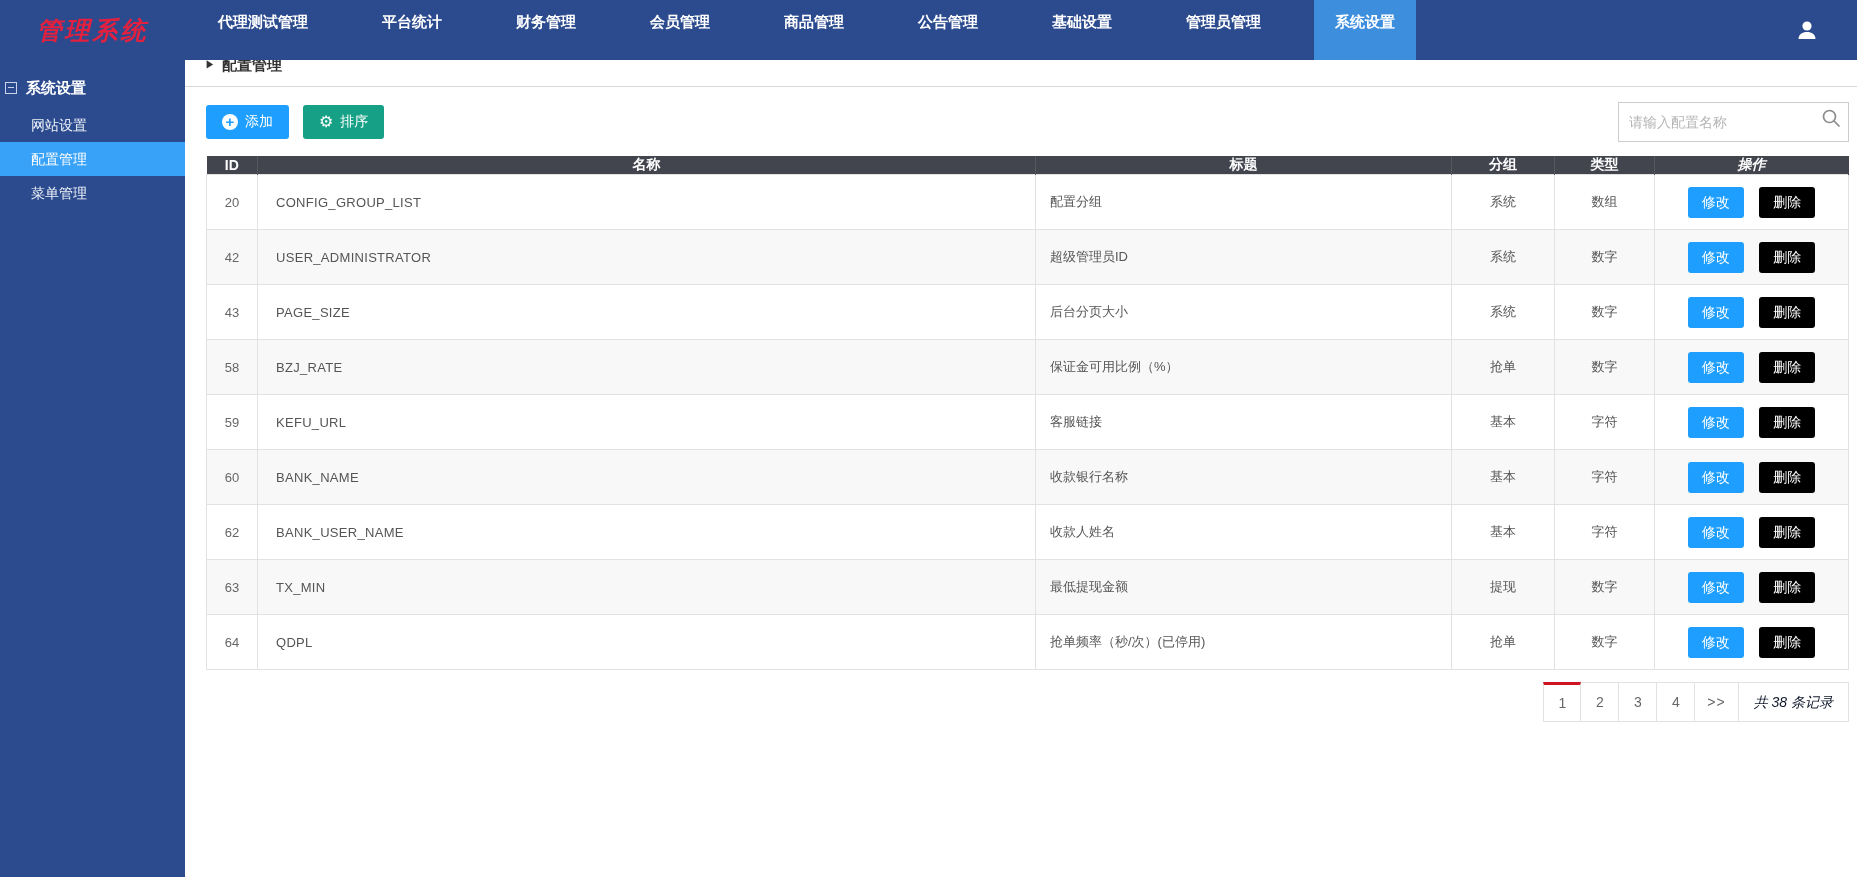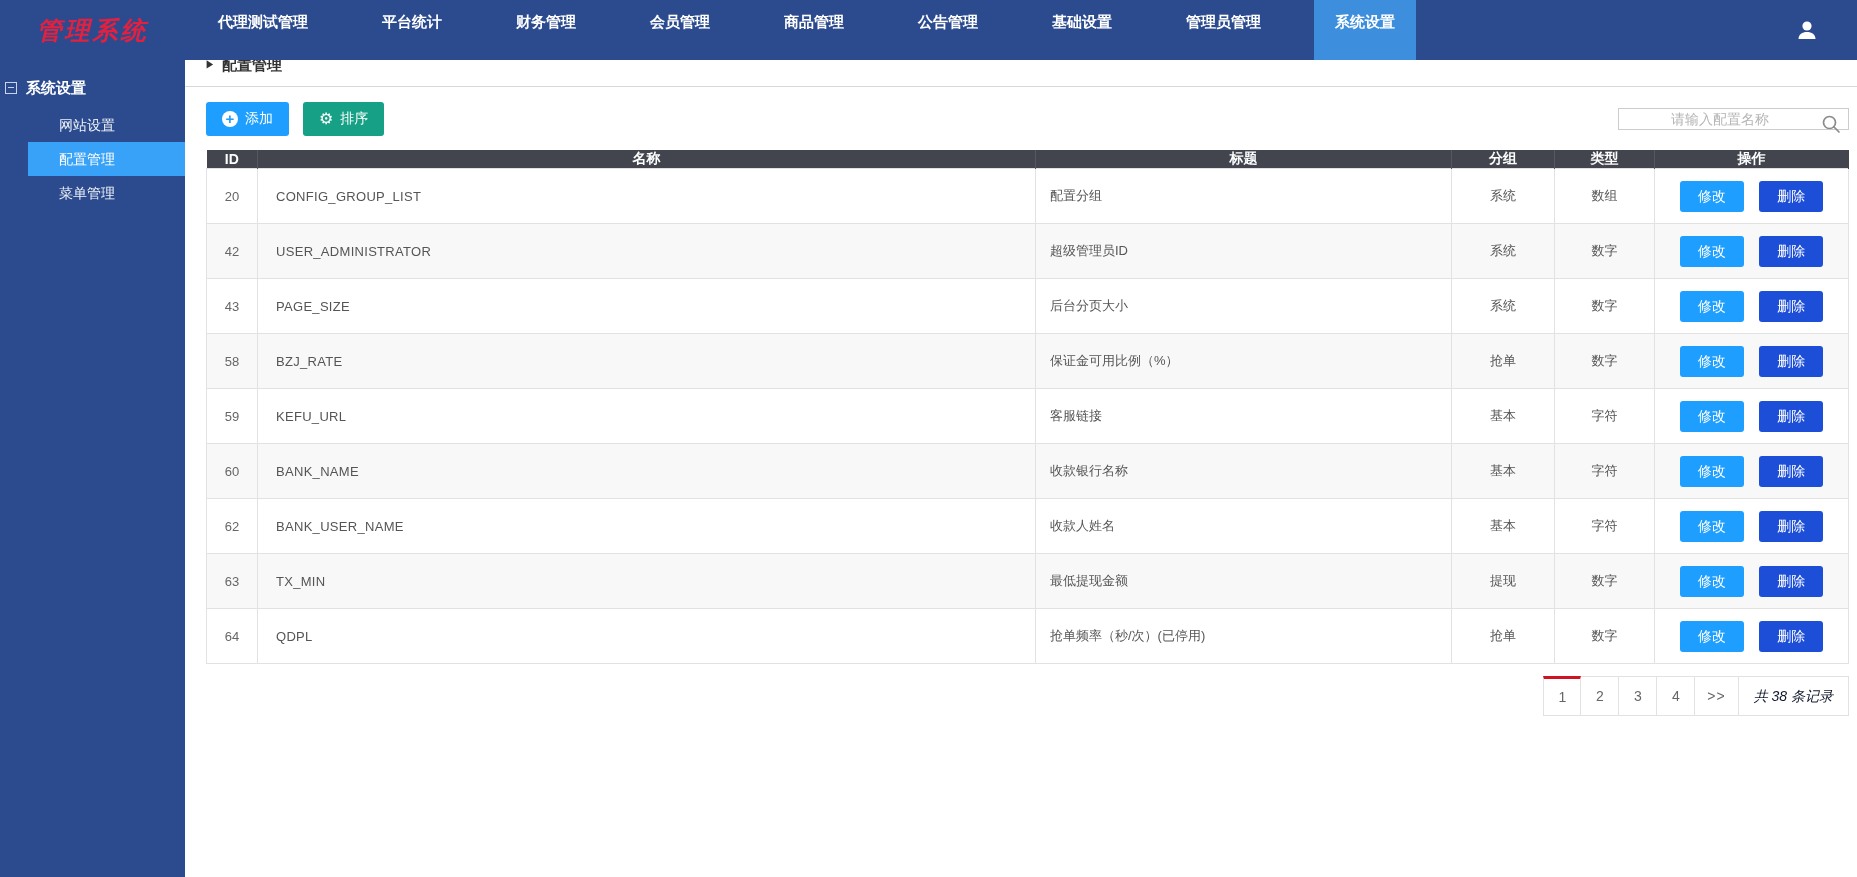--- a/index.html
+++ b/index.html
@@ -21,21 +21,21 @@
   .user { margin-left:auto; margin-right:38px; display:flex; align-items:center; cursor:pointer; }
 
   
   .sidebar { position:absolute; top:44px; left:0; bottom:0; width:185px; background:#2c4b8f; }
   .side-section-header { margin-top:28px; height:32px; display:flex; align-items:center;
     padding-left:5px; color:#ffffff; font-weight:bold; font-size:15px; cursor:pointer; }
   .collapse-icon { width:12px; height:12px; border:1px solid #c9d4ea; position:relative;
     margin-right:9px; flex:0 0 auto; }
   .collapse-icon::after { content:""; position:absolute; left:2px; right:2px; top:4px;
     height:1px; background:#c9d4ea; }
-  .side-items { margin-top:4px;padding-left:28px; }
+  .side-items { margin-top:4px; }
   .side-item { height:34px; line-height:34px; padding-left:31px; color:#eef2f8;
     font-size:14px; cursor:pointer; white-space:nowrap; }
   .side-item.active { background:#38a1f8; color:#fff; }
 
   
   .main { position:absolute; left:185px; top:44px; right:0; bottom:0; background:#fff; }
   .breadcrumb { height:43px; border-bottom:1px solid #d8d8d8; display:flex;
     align-items:center; padding-left:20px; }
   .crumb-arrow { color:#333; font-size:10px; margin-right:7px; }
   .crumb-title { font-size:15px; font-weight:bold; color:#333; }
@@ -44,43 +44,43 @@
   .btn { height:34px; border:none; border-radius:3px; color:#fff; font-size:14px;
     display:inline-flex; align-items:center; padding:0 16px; cursor:pointer;
     font-family:inherit; }
   .btn-add { background:#1e9fff; margin-right:14px; }
   .btn-sort { background:#16a085; }
   .plus-icon { width:16px; height:16px; background:#fff; border-radius:50%;
     color:#1e9fff; font-size:15px; font-weight:bold; line-height:15px;
     text-align:center; margin-right:7px; }
   .gear-icon { margin-right:7px; font-size:16px; line-height:1; }
   .search-box { margin-left:auto; position:relative; }
-  .search-input { width:231px; height:22px; border:1px solid #ccc; background:#fff;
-    padding:0 37px 0 10px; font-size:14px; color:#666; font-family:inherit; outline:none;text-align:center; }
+  .search-input { width:231px; height:40px; border:1px solid #ccc; background:#fff;
+    padding:0 37px 0 10px; font-size:14px; color:#666; font-family:inherit; outline:none; }
   .search-input::placeholder { color:#b5b5b5; }
   .search-icon { position:absolute; right:8px; top:6px; width:20px; height:20px; cursor:pointer; }
 
   
   .table-wrap { padding:14px 8px 0 21px; }
   table { border-collapse:collapse; width:100%; table-layout:fixed; }
   thead th { background:#42454e; color:#fdfdfd; font-size:14px; font-weight:bold;
     height:16px; border-right:1px solid #55585f; text-align:center; }
-  thead th:last-child { border-right:1px solid #42454e; }
+  thead th:last-child { border-right:1px solid #42454e;font-style:italic; }
   tbody td { border:1px solid #e2e2e2; height:55px; font-size:13px; color:#555;
     background:#fff; overflow:hidden; white-space:nowrap; }
   tbody tr:nth-child(even) td { background:#f8f8f8; }
   .c-id { text-align:center; color:#666; }
   .c-name { padding-left:18px; letter-spacing:.3px; }
   .c-title { padding-left:14px; }
   .c-group,.c-type { text-align:center; }
   .c-action { text-align:center; }
-  .btn-sm { display:inline-block; width:64px; height:31px; line-height:31px;
+  .btn-sm { display:inline-block; width:56px; height:31px; line-height:31px;
     text-align:center; color:#fff; border-radius:3px; font-size:14px; cursor:pointer; }
   .btn-edit { background:#1e9fff; margin-right:12px; }
-  .btn-del { background:#1d4ed8; }
+  .btn-del { background:#000000; }
 
   
   .pagination { display:flex; justify-content:flex-end; margin:12px 8px 0 0; }
   .page-box { min-width:38px; height:40px; line-height:38px; text-align:center;
     border:1px solid #e2e2e2; border-left:none; background:#fff; color:#666;
     font-size:14px; cursor:pointer; padding:0 6px; }
   .page-box:first-child { border-left:1px solid #e2e2e2; }
   .page-box.active { border-top:3px solid #cf1322; line-height:36px; cursor:default; }
   .page-next { letter-spacing:1px; padding:0 12px; }
   .page-total { padding:0 15px; cursor:default; color:#0f172a;font-style:italic; }

